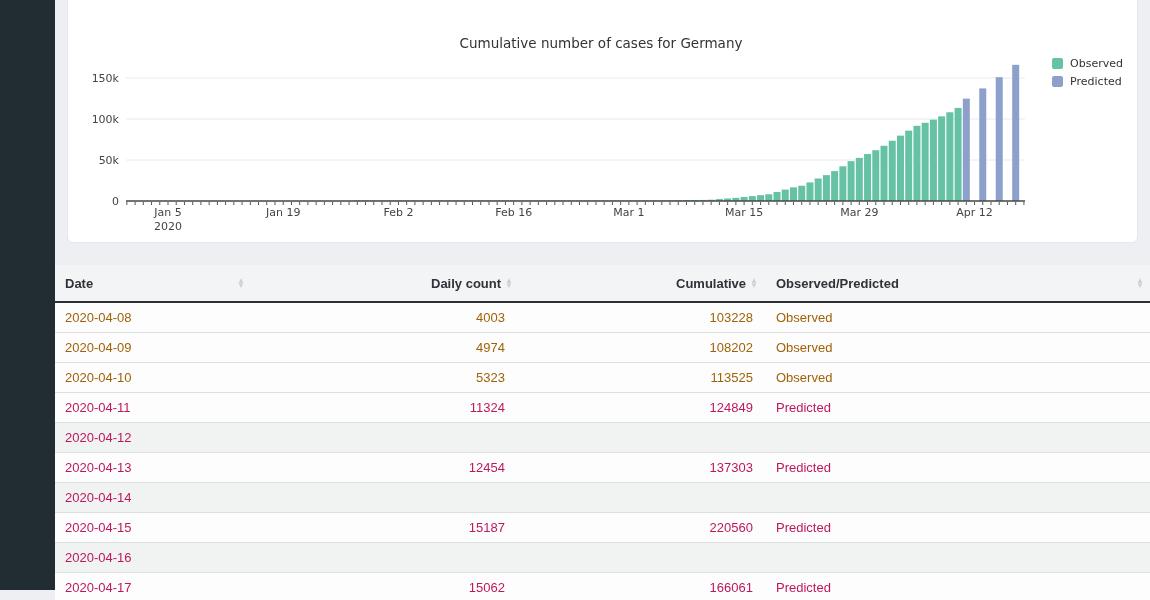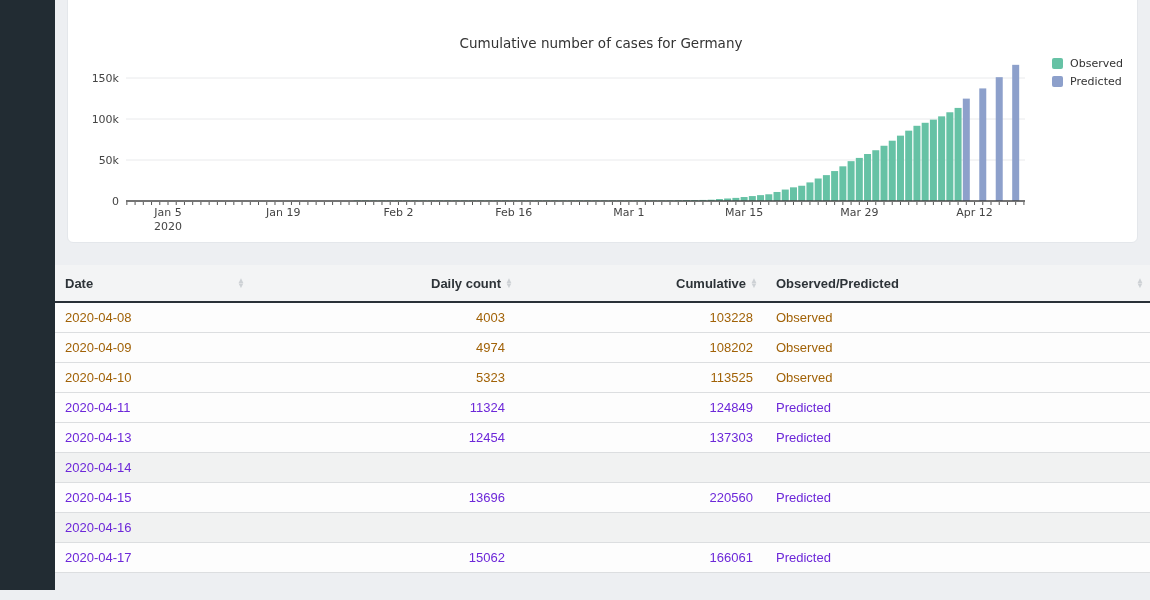--- a/index.html
+++ b/index.html
@@ -32,21 +32,21 @@
   .c-cum { text-align:right; padding-right:5px; }
   .c-status { padding-left:18px; display:flex; align-items:center; }
   .h-date, .h-status { display:flex; align-items:center; }
   .h-daily, .h-cum { display:flex; align-items:center; justify-content:flex-end; }
   .h-date { padding-left:10px; } .h-status { padding-left:18px; padding-right:6px;gap:37px; }
   .h-daily { padding-right:2px; } .h-cum { padding-right:0; }
   .sort-icon { display:inline-flex; flex-direction:column; color:#cdd1d5; font-size:8px;
     line-height:5px; margin-left:4px; cursor:pointer; user-select:none; }
   .h-date .sort-icon, .h-status .sort-icon { margin-left:auto; }
   .green { color:#a16207; }
-  .navy { color:#6d28d9;text-align:right; }
+  .navy { color:#be185d;text-align:right; }
 </style>
 </head>
 <body>
 
 <div class="app">
 
   <div class="sidebar"></div>
 
   <div class="card">
     <svg width="1071" height="243" viewBox="0 0 1071 243">
@@ -322,38 +322,44 @@
     <div class="c-status green">Observed</div>
   </div>
 
   <div class="trow">
     <div class="c-date navy">2020-04-11</div>
     <div class="c-daily navy">11324</div>
     <div class="c-cum navy">124849</div>
     <div class="c-status navy">Predicted</div>
   </div>
 
+  <div class="trow empty-row">
+    <div class="c-date navy">2020-04-12</div>
+    <div class="c-daily navy"></div>
+    <div class="c-cum navy"></div>
+    <div class="c-status navy"></div>
+  </div>
 
   <div class="trow">
     <div class="c-date navy">2020-04-13</div>
     <div class="c-daily navy">12454</div>
     <div class="c-cum navy">137303</div>
     <div class="c-status navy">Predicted</div>
   </div>
 
   <div class="trow empty-row">
     <div class="c-date navy">2020-04-14</div>
     <div class="c-daily navy"></div>
     <div class="c-cum navy"></div>
     <div class="c-status navy"></div>
   </div>
 
   <div class="trow">
     <div class="c-date navy">2020-04-15</div>
-    <div class="c-daily navy">13696</div>
+    <div class="c-daily navy">15187</div>
     <div class="c-cum navy">220560</div>
     <div class="c-status navy">Predicted</div>
   </div>
 
   <div class="trow empty-row">
     <div class="c-date navy">2020-04-16</div>
     <div class="c-daily navy"></div>
     <div class="c-cum navy"></div>
     <div class="c-status navy"></div>
   </div>

